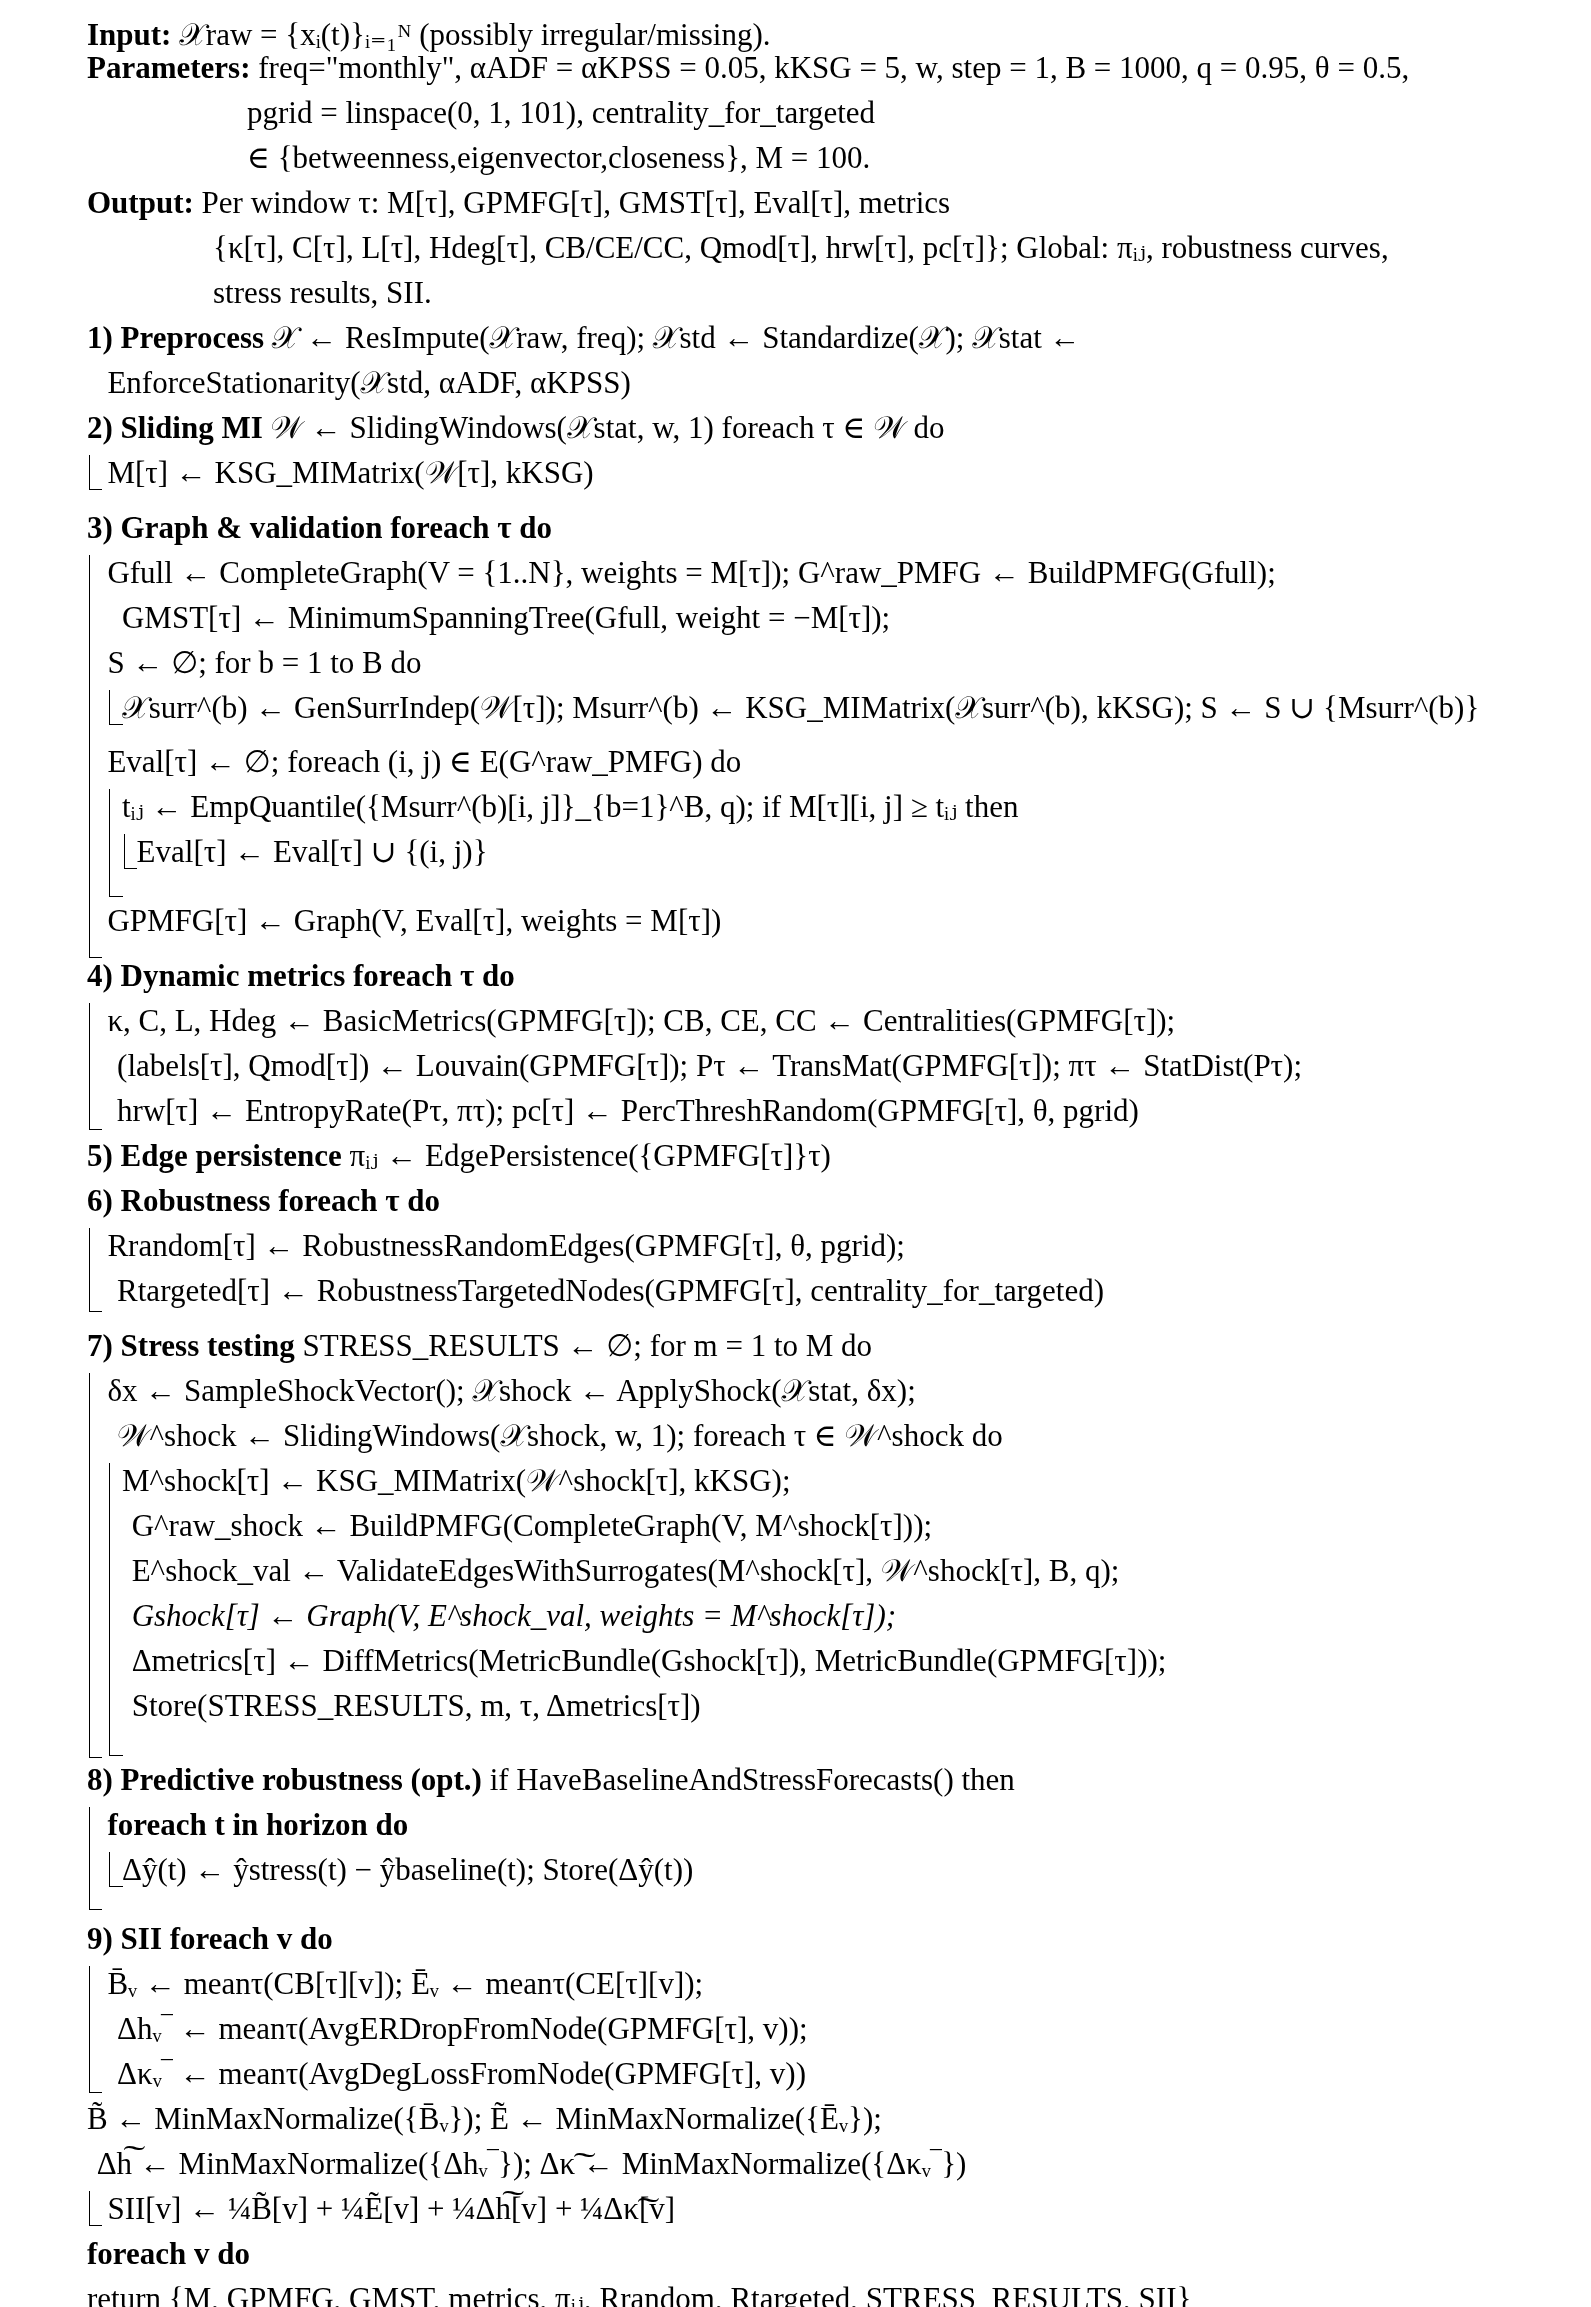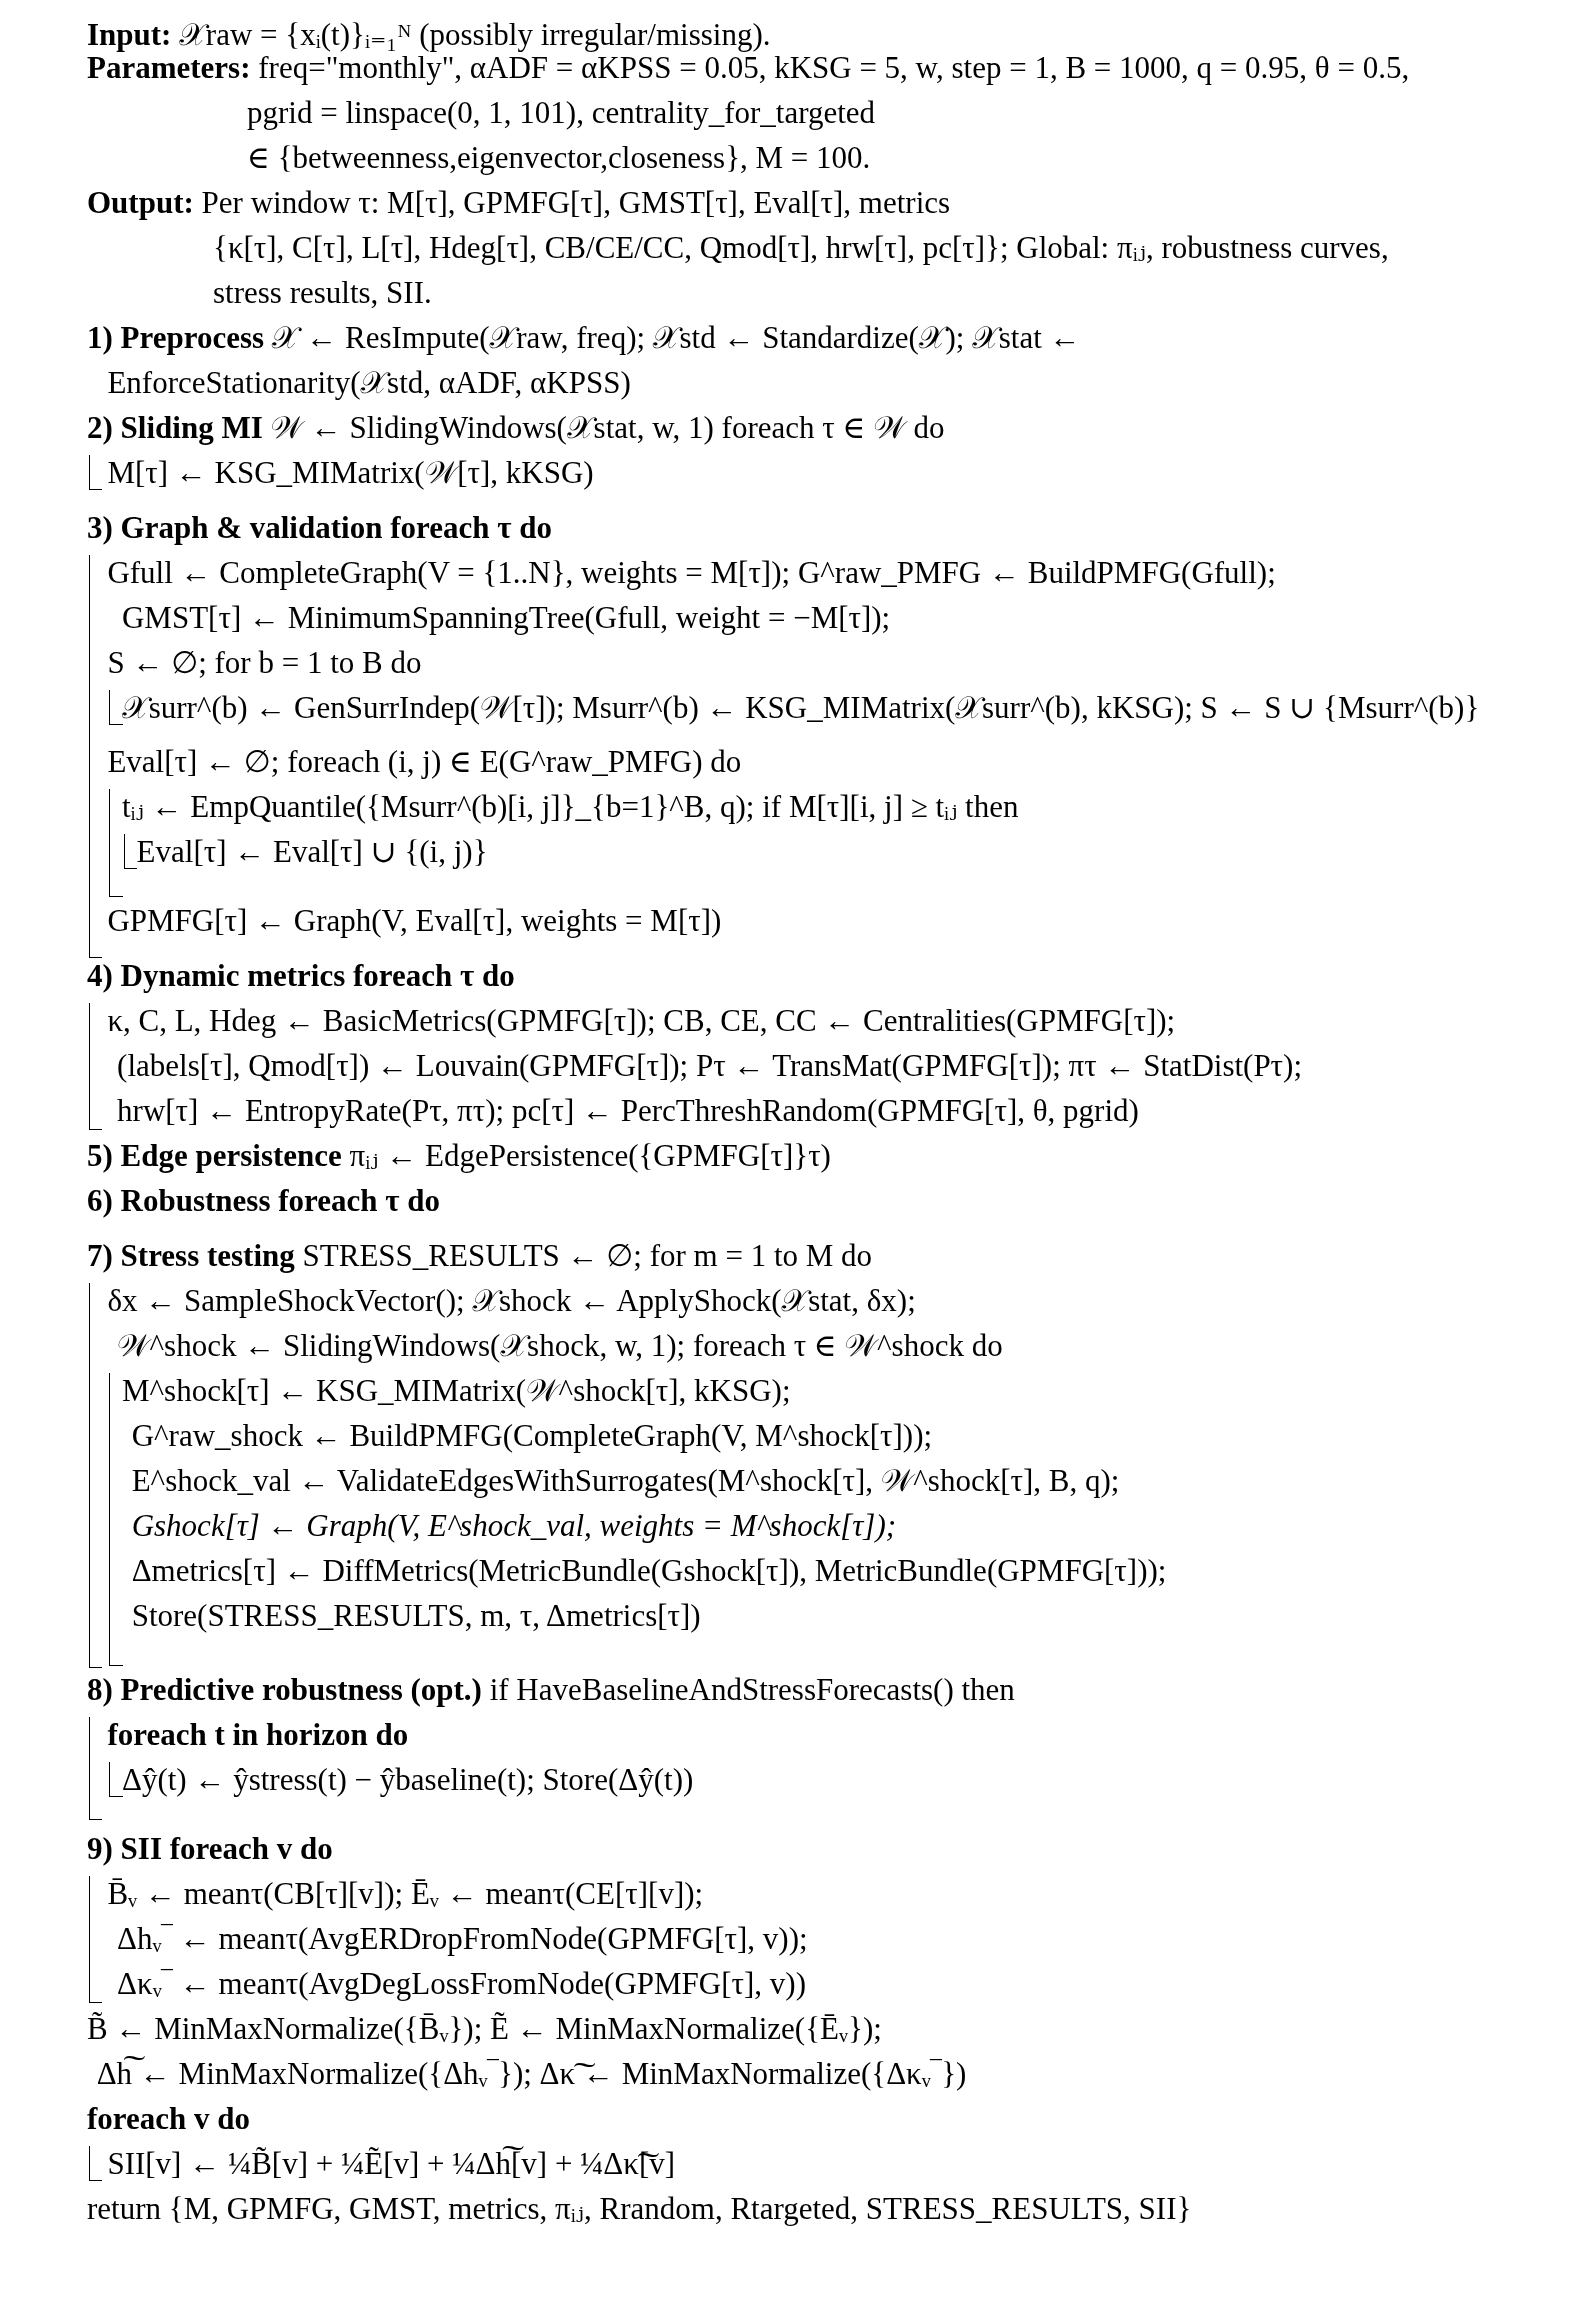--- a/index.html
+++ b/index.html
@@ -109,20 +109,25 @@
   </div>
 
   <div class="line">
     <span class="b">5) Edge persistence</span>
     <span>πᵢⱼ ← EdgePersistence({GPMFG[τ]}τ)</span>
   </div>
 
   <div class="line">
     <span class="b">6) Robustness foreach τ do</span>
   </div>
+  <div style="position:relative; padding-left:20.4px;">
+    <div class="rule" style="left:1.9px; top:4.9px; height:83px;"></div>
+    <div class="line"><span>Rrandom[τ] ← RobustnessRandomEdges(GPMFG[τ], θ, pgrid);</span></div>
+    <div class="line" style="padding-left:9.7px;"><span>Rtargeted[τ] ← RobustnessTargetedNodes(GPMFG[τ], centrality_for_targeted)</span></div>
+  </div>
   <div class="gap"></div>
 
   <div class="line">
     <span class="b">7) Stress testing</span>
     <span>STRESS_RESULTS ← ∅; for m = 1 to M do</span>
   </div>
   <div style="position:relative; padding-left:20.4px;">
     <div class="rule" style="left:1.9px; top:4.9px; height:384px;"></div>
     <div class="line"><span>δx ← SampleShockVector(); 𝒳shock ← ApplyShock(𝒳stat, δx);</span></div>
     <div class="line" style="padding-left:9.7px;"><span>𝒲^shock ← SlidingWindows(𝒳shock, w, 1); foreach τ ∈ 𝒲^shock do</span></div>
@@ -159,20 +164,20 @@
   </div>
   <div style="position:relative; padding-left:20.4px;">
     <div class="rule" style="left:1.9px; top:4.9px; height:126px;"></div>
     <div class="line"><span>B̄ᵥ ← meanτ(CB[τ][v]); Ēᵥ ← meanτ(CE[τ][v]);</span></div>
     <div class="line" style="padding-left:9.7px;"><span>Δhᵥ‾ ← meanτ(AvgERDropFromNode(GPMFG[τ], v));</span></div>
     <div class="line" style="padding-left:9.7px;"><span>Δκᵥ‾ ← meanτ(AvgDegLossFromNode(GPMFG[τ], v))</span></div>
   </div>
 
   <div class="line"><span>B̃ ← MinMaxNormalize({B̄ᵥ}); Ẽ ← MinMaxNormalize({Ēᵥ});</span></div>
   <div class="line" style="padding-left:9.7px;"><span>Δh͠ ← MinMaxNormalize({Δhᵥ‾}); Δκ͠ ← MinMaxNormalize({Δκᵥ‾})</span></div>
-  <div class="line b"><span>foreach v do</span></div>
   <div class="line" style="padding-left:20.4px;">
     <div class="rule" style="left:1.9px; top:4.9px; height:34px;"></div>
     <span>SII[v] ← ¼B̃[v] + ¼Ẽ[v] + ¼Δh͠[v] + ¼Δκ͠[v]</span>
   </div>
+  <div class="line b"><span>foreach v do</span></div>
   <div class="line"><span>return {M, GPMFG, GMST, metrics, πᵢⱼ, Rrandom, Rtargeted, STRESS_RESULTS, SII}</span></div>
 </div>
 
 
 </body></html>

